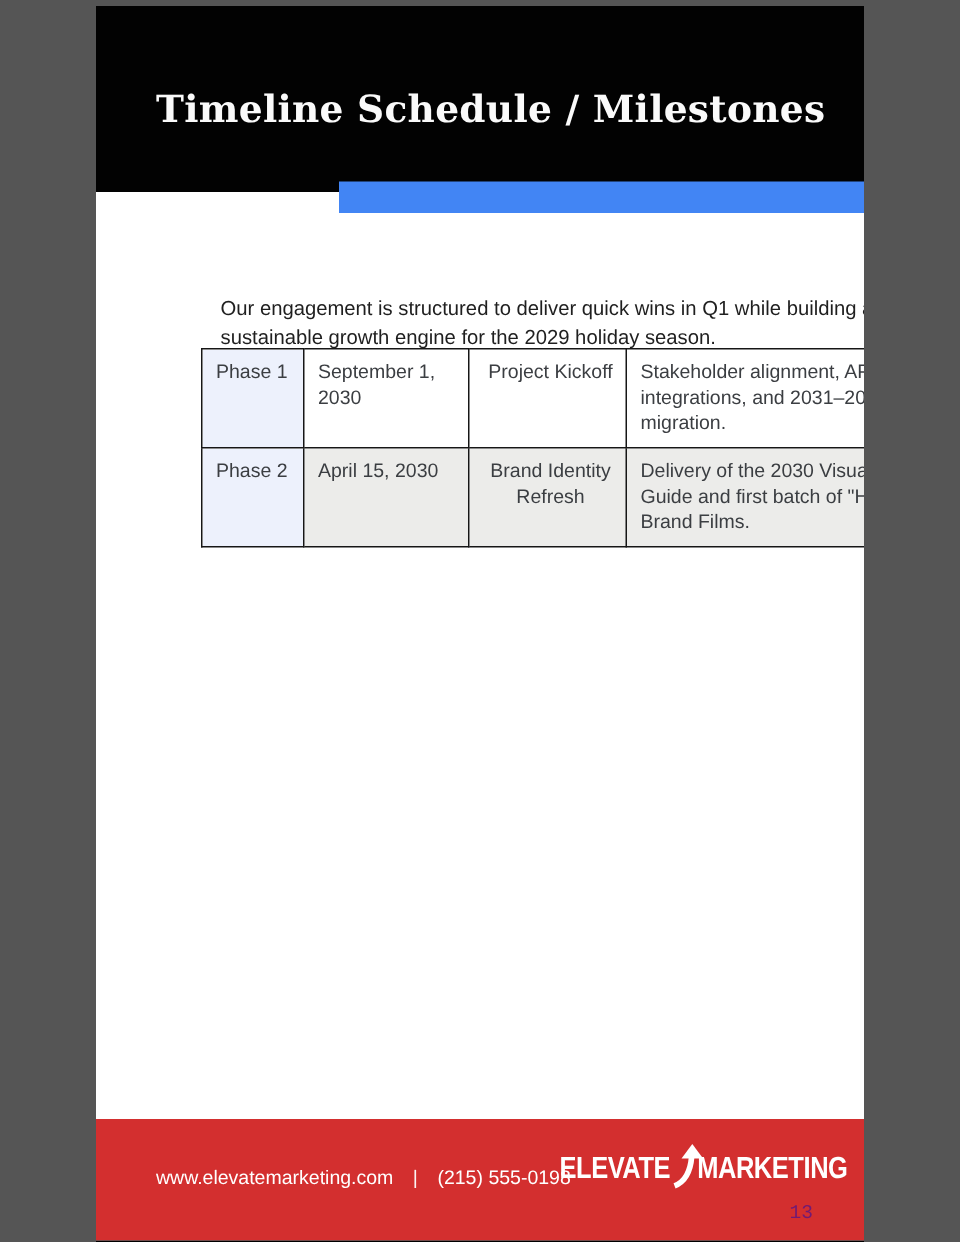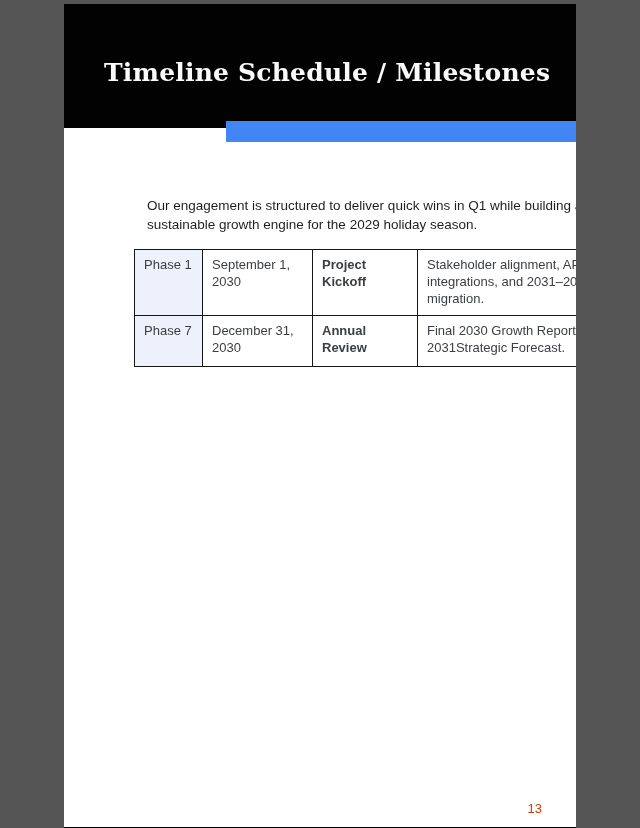--- a/index.html
+++ b/index.html
@@ -18,46 +18,46 @@
   .accent-bar { position:absolute; left:162px; right:0; top:117px; height:21px; background:#4285f4; }
 
   
   .intro {
     position:absolute; left:83px; top:178px; width:462px;
     font-size:13.5px; line-height:1.45; color:#1f1f1f;
   }
 
   
   .milestones-table {
-    position:absolute; left:70px; top:245px;
+    position:absolute; left:70px; top:228px;
     border-collapse:collapse; table-layout:fixed; width:498px;border-radius:20px;
   }
   .milestones-table td {
     border:1px solid #161616; vertical-align:top;
     padding:7px 9px; font-size:13px; line-height:1.3; color:#3b3e42;
     overflow:hidden;
   }
   .milestones-table tr.tall td { height:51px; }
   .milestones-table tr.short td { height:36px; }
   .cell-phase { background:#edf1fc; }
   tr.even .cell-date, tr.even .cell-milestone, tr.even .cell-desc { background:#ececea; }
-  .cell-milestone { color:#4285f4; font-weight:700; font-size:12.5px; padding-right:5px !important; }
+  .cell-milestone { color:#4285f4; font-weight:400; font-size:12.5px; padding-right:5px !important;text-align:center; }
 
   
   .footer { position:absolute; left:0; top:742px; width:100%; height:81px; background:#d32f2f; color:#fff; }
   .footer-contact { position:absolute; left:40px; top:31px; font-size:13px; display:flex; align-items:center; }
   .footer-contact .sep { margin:0 13px; opacity:0.95; }
   .logo { position:absolute; right:11px; top:13px; display:flex; align-items:flex-end; height:36px; }
   .logo-word {
     display:inline-block; font-weight:700; font-size:17px; letter-spacing:-0.3px;
     transform:scaleY(1.2); transform-origin:bottom; line-height:1; padding-bottom:5px;
     white-space:nowrap;
   }
   .logo-arrow { width:22px; height:34px; margin:0 -5px 1px 1px; position:relative; z-index:1; }
-  .page-number { position:absolute; right:34px; top:797px; font-size:13px; color:#c2410c; }
+  .page-number { position:absolute; right:34px; top:797px; font-size:13px; color:#701a75;font-family:Liberation Mono, monospace; }
   .bottom-bar { position:absolute; bottom:0; left:0; width:100%; height:5px; background:#000; }
 </style>
 </head>
 <body>
 
 <div class="page">
 
   <div class="header">
     <h1 class="header-title">Timeline Schedule / Milestones</h1>
   </div>
@@ -72,25 +72,40 @@
         <col style="width:105px">
         <col style="width:215px">
     </colgroup>
     <tbody>
       <tr class="tall odd">
         <td class="cell-phase">Phase 1</td>
         <td class="cell-date">September 1, 2030</td>
         <td class="cell-milestone">Project Kickoff</td>
         <td class="cell-desc">Stakeholder alignment, API integrations, and 2031–2029 data migration.</td>
       </tr>
-      <tr class="short odd">
-        <td class="cell-phase">Phase 7</td>
-        <td class="cell-date">December 31, 2030</td>
-        <td class="cell-milestone">Annual Review</td>
-        <td class="cell-desc">Final 2030 Growth Report and 2031Strategic Forecast.</td>
+      <tr class="tall even">
+        <td class="cell-phase">Phase 2</td>
+        <td class="cell-date">April 15, 2030</td>
+        <td class="cell-milestone">Brand Identity Refresh</td>
+        <td class="cell-desc">Delivery of the 2030 Visual Style Guide and first batch of "Hero" Brand Films.</td>
       </tr>
     </tbody>
   </table>
 
+  <div class="footer">
+    <div class="footer-contact">
+      <span>www.elevatemarketing.com</span>
+      <span class="sep">|</span>
+      <span>(215) 555-0198</span>
+    </div>
+    <div class="logo">
+      <span class="logo-word">ELEVATE</span>
+      <svg class="logo-arrow" viewBox="0 0 26 34" xmlns="http://www.w3.org/2000/svg">
+        <path d="M2 33 C 10 30, 14.5 22, 15.5 10" fill="none" stroke="#ffffff" stroke-width="4.5"></path>
+        <polygon points="16,0 7.5,11.5 24.5,11.5" fill="#ffffff"></polygon>
+      </svg>
+      <span class="logo-word">MARKETING</span>
+    </div>
+  </div>
   <div class="page-number">13</div>
   <div class="bottom-bar"></div>
 
 </div>
 
 </body></html>

